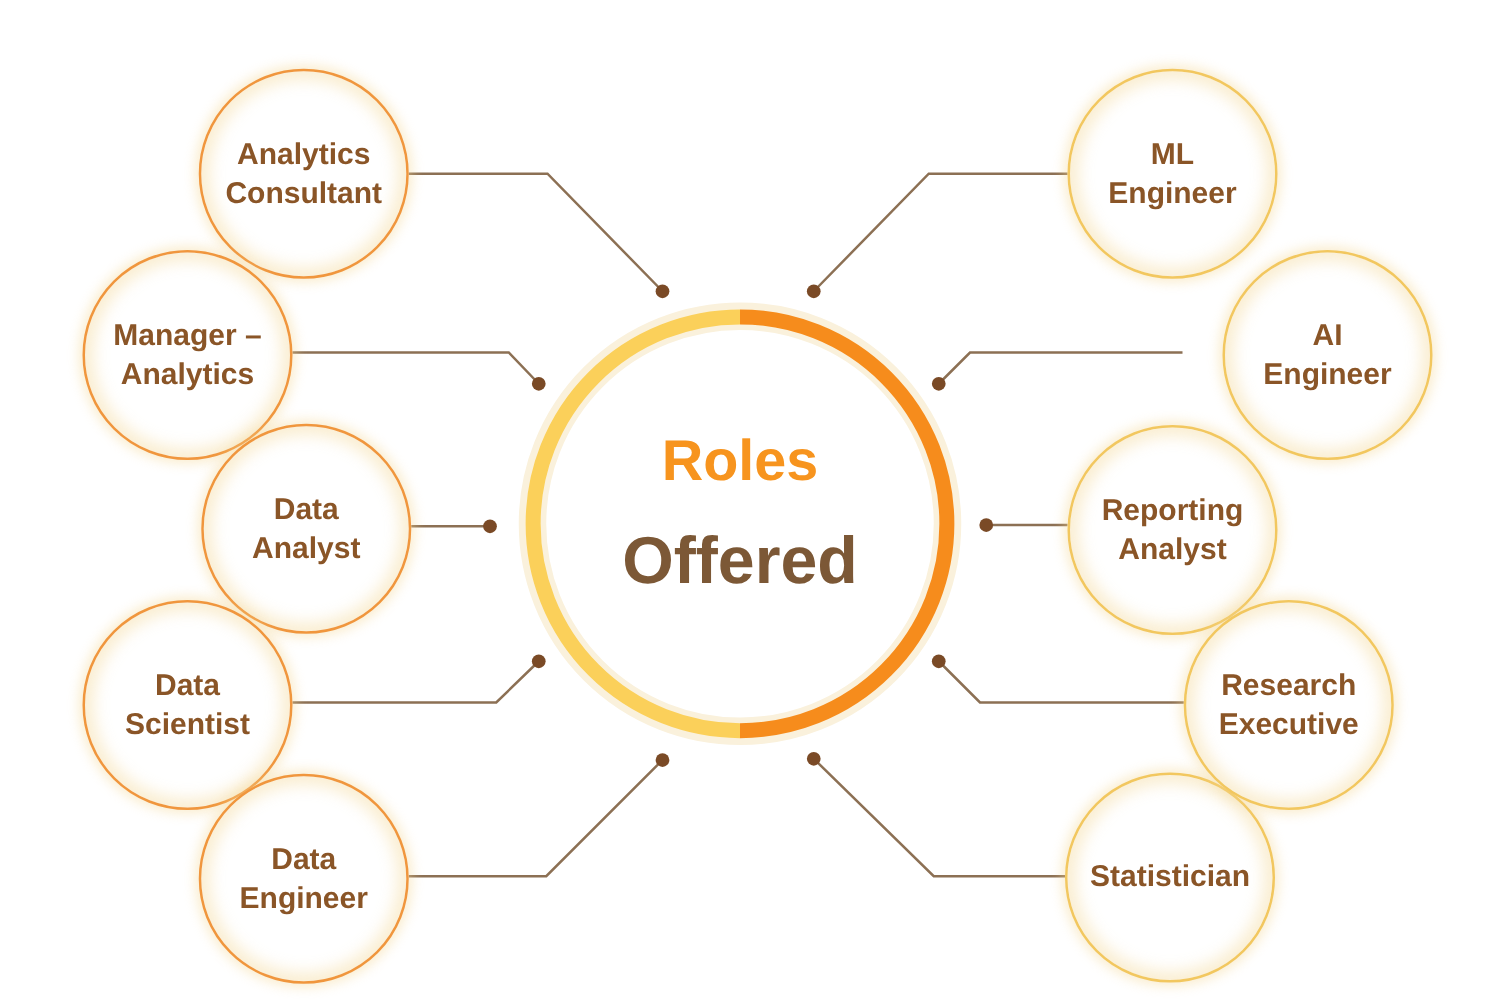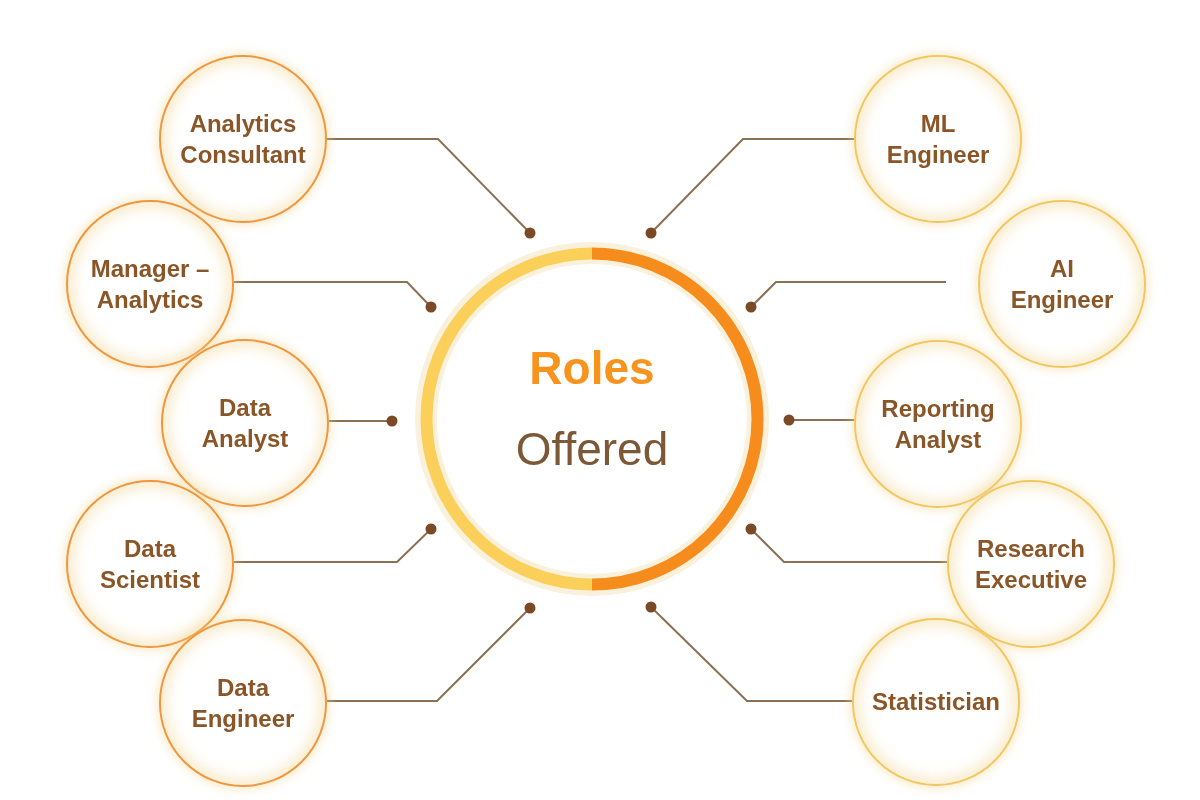--- a/index.html
+++ b/index.html
@@ -66,22 +66,22 @@
     text-align: center;
     pointer-events: none;
   }
   .title-primary {
     font-size: 46px;
     font-weight: 700;
     line-height: 78px;
     color: var(--title-primary, #F7941E);
   }
   .title-secondary {
-    font-size: 46px;
-    font-weight: 400;
+    font-size: 53px;
+    font-weight: 700;
     line-height: 84px;
     color: var(--title-secondary, #7C5836);
   }
 </style>
 </head>
 <body>
 
 <div class="canvas">
 
   <svg class="wires" viewBox="0 0 1200 800">

